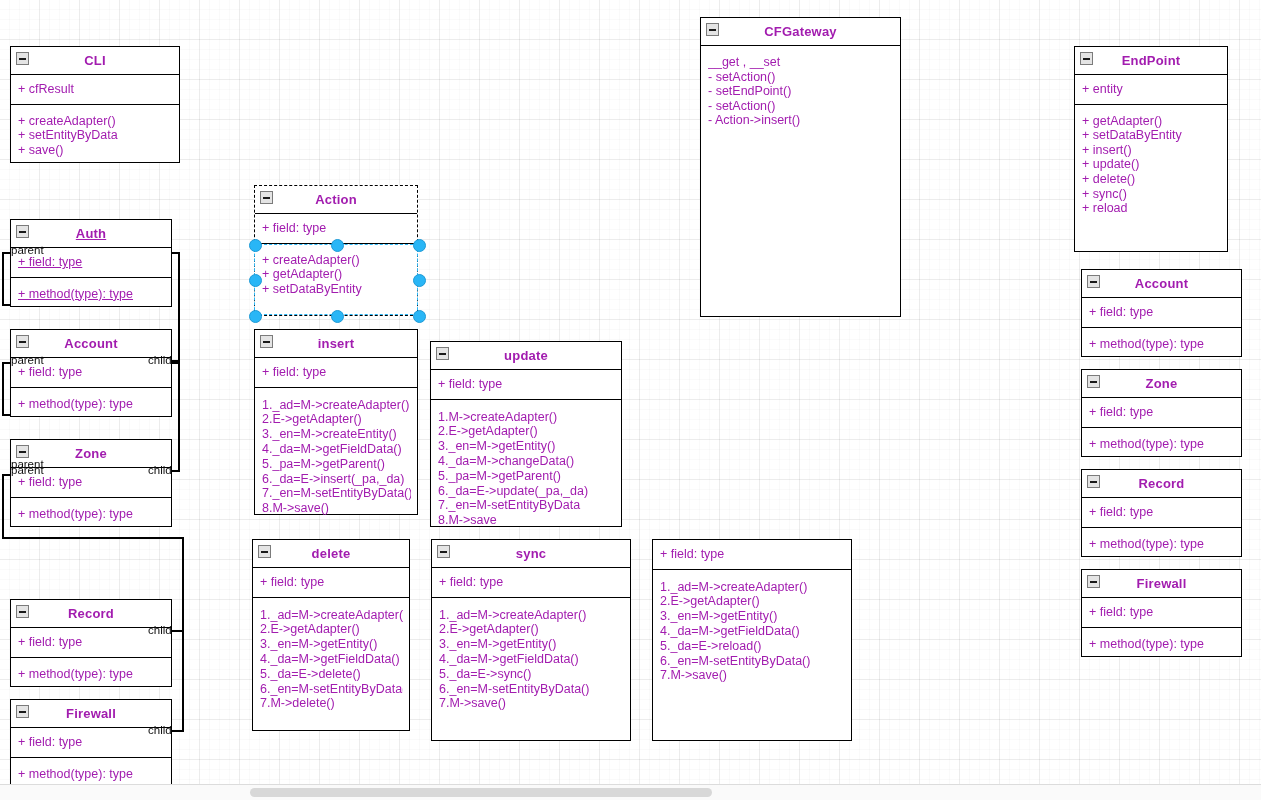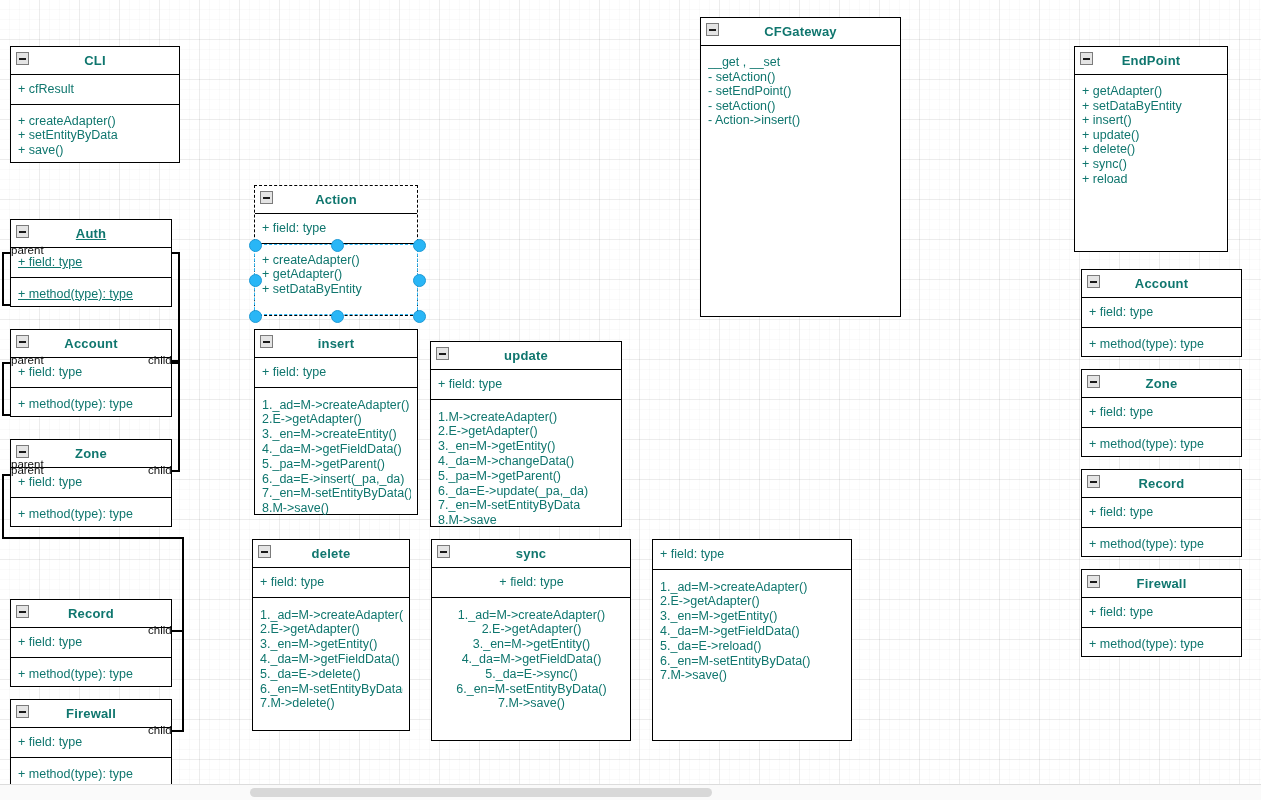--- a/index.html
+++ b/index.html
@@ -23,21 +23,21 @@
     background-position: -1px -1px, -1px -1px, -1px -1px, -1px -1px;
   }
 
   
   .uml {
     position: absolute;
     box-sizing: border-box;
     background: #ffffff;
     border: 1.6px solid #000000;
     font-size: 12.5px;
-    color: #0f766e;
+    color: #a21caf;
     z-index: 5;
   }
   .uml .titlebar {
     position: relative;
     height: 27px;
     border-bottom: 1.6px solid #000000;
     display: flex;
     align-items: center;
     justify-content: center;
   }
@@ -286,20 +286,23 @@
           <div class="row">- setEndPoint()</div>
           <div class="row">- setAction()</div>
           <div class="row">- Action-&gt;insert()</div>
         </div>
       </div>
       <div class="uml" style="left: 1074px; top: 46px; width: 154px; height: 206px;">
         <div class="titlebar">
           <span class="collapse-icon"></span>
           <span class="title">EndPoint</span>
         </div>
+        <div class="compartment fields">
+          <div class="row">+  entity</div>
+        </div>
         <div class="compartment ops">
           <div class="row">+ getAdapter()</div>
           <div class="row">+ setDataByEntity</div>
           <div class="row">+ insert()</div>
           <div class="row">+ update()</div>
           <div class="row">+ delete()</div>
           <div class="row">+ sync()</div>
           <div class="row">+ reload</div>
         </div>
       </div>
@@ -352,21 +355,21 @@
         <div class="compartment steps">
           <div class="row">1._ad=M-&gt;createAdapter()</div>
           <div class="row">2.E-&gt;getAdapter()</div>
           <div class="row">3._en=M-&gt;getEntity()</div>
           <div class="row">4._da=M-&gt;getFieldData()</div>
           <div class="row">5._da=E-&gt;delete()</div>
           <div class="row">6._en=M-setEntityByData()</div>
           <div class="row">7.M-&gt;delete()</div>
         </div>
       </div>
-      <div class="uml" style="left: 431px; top: 539px; width: 200px; height: 202px; text-align: center;">
+      <div class="uml" style="left: 431px; top: 539px; width: 200px; height: 202px;">
         <div class="titlebar">
           <span class="collapse-icon"></span>
           <span class="title">sync</span>
         </div>
         <div class="compartment fields">
           <div class="row">+ field: type</div>
         </div>
         <div class="compartment steps">
           <div class="row">1._ad=M-&gt;createAdapter()</div>
           <div class="row">2.E-&gt;getAdapter()</div>

